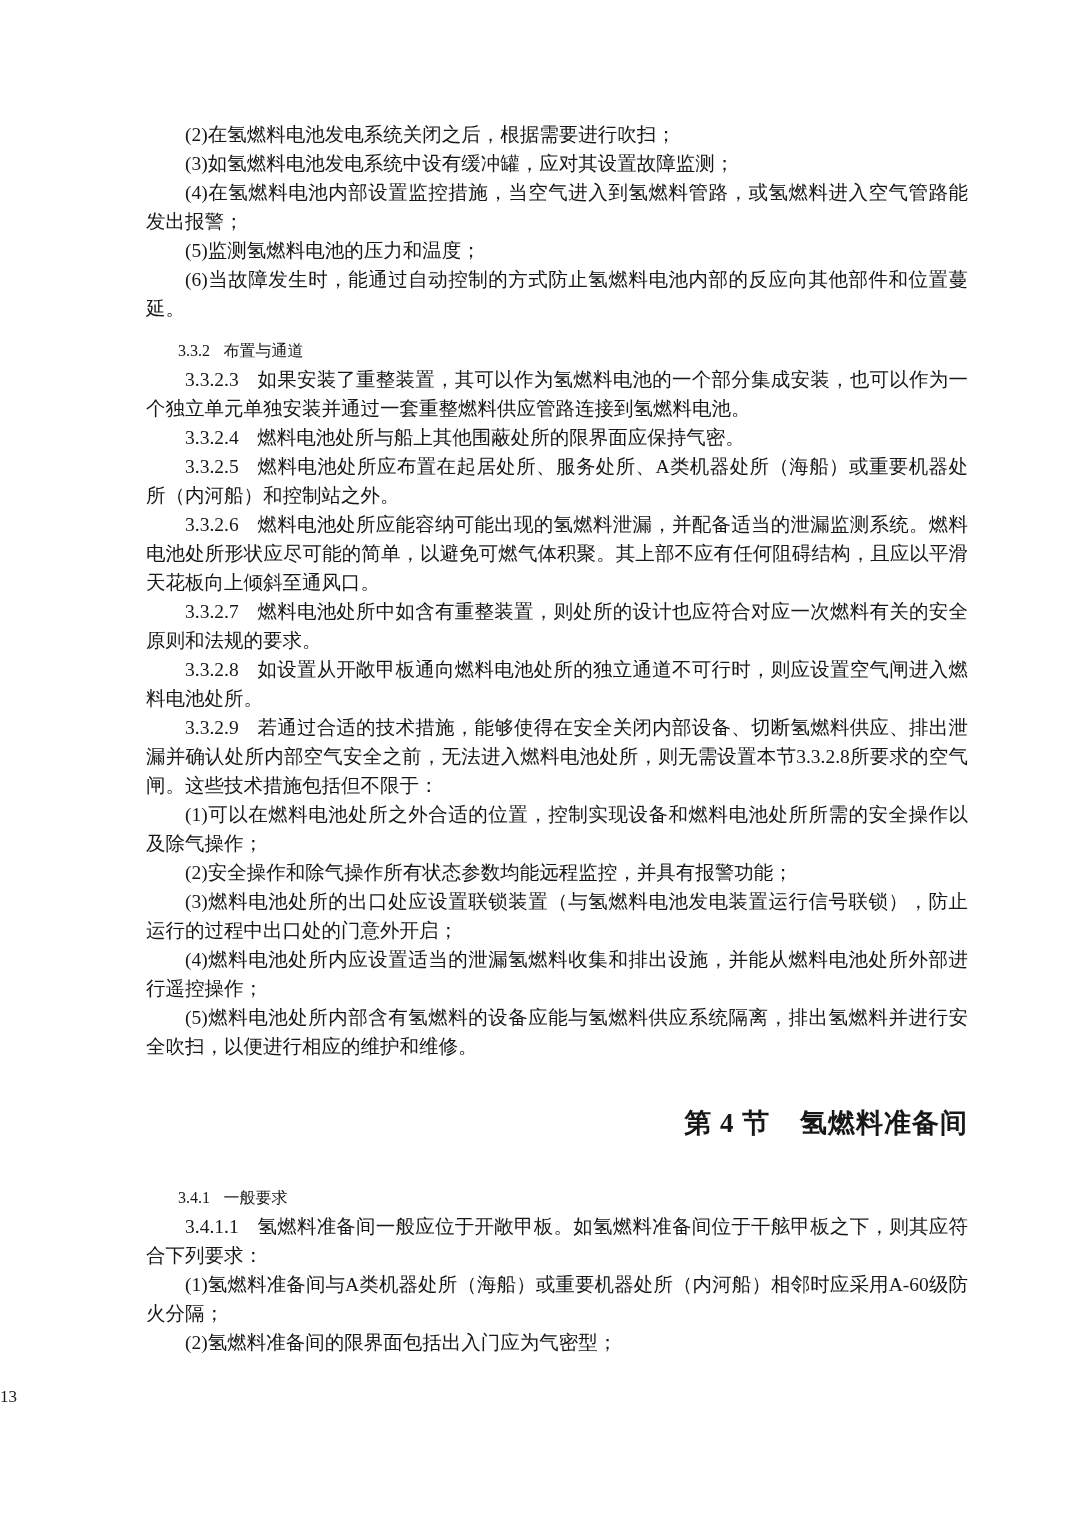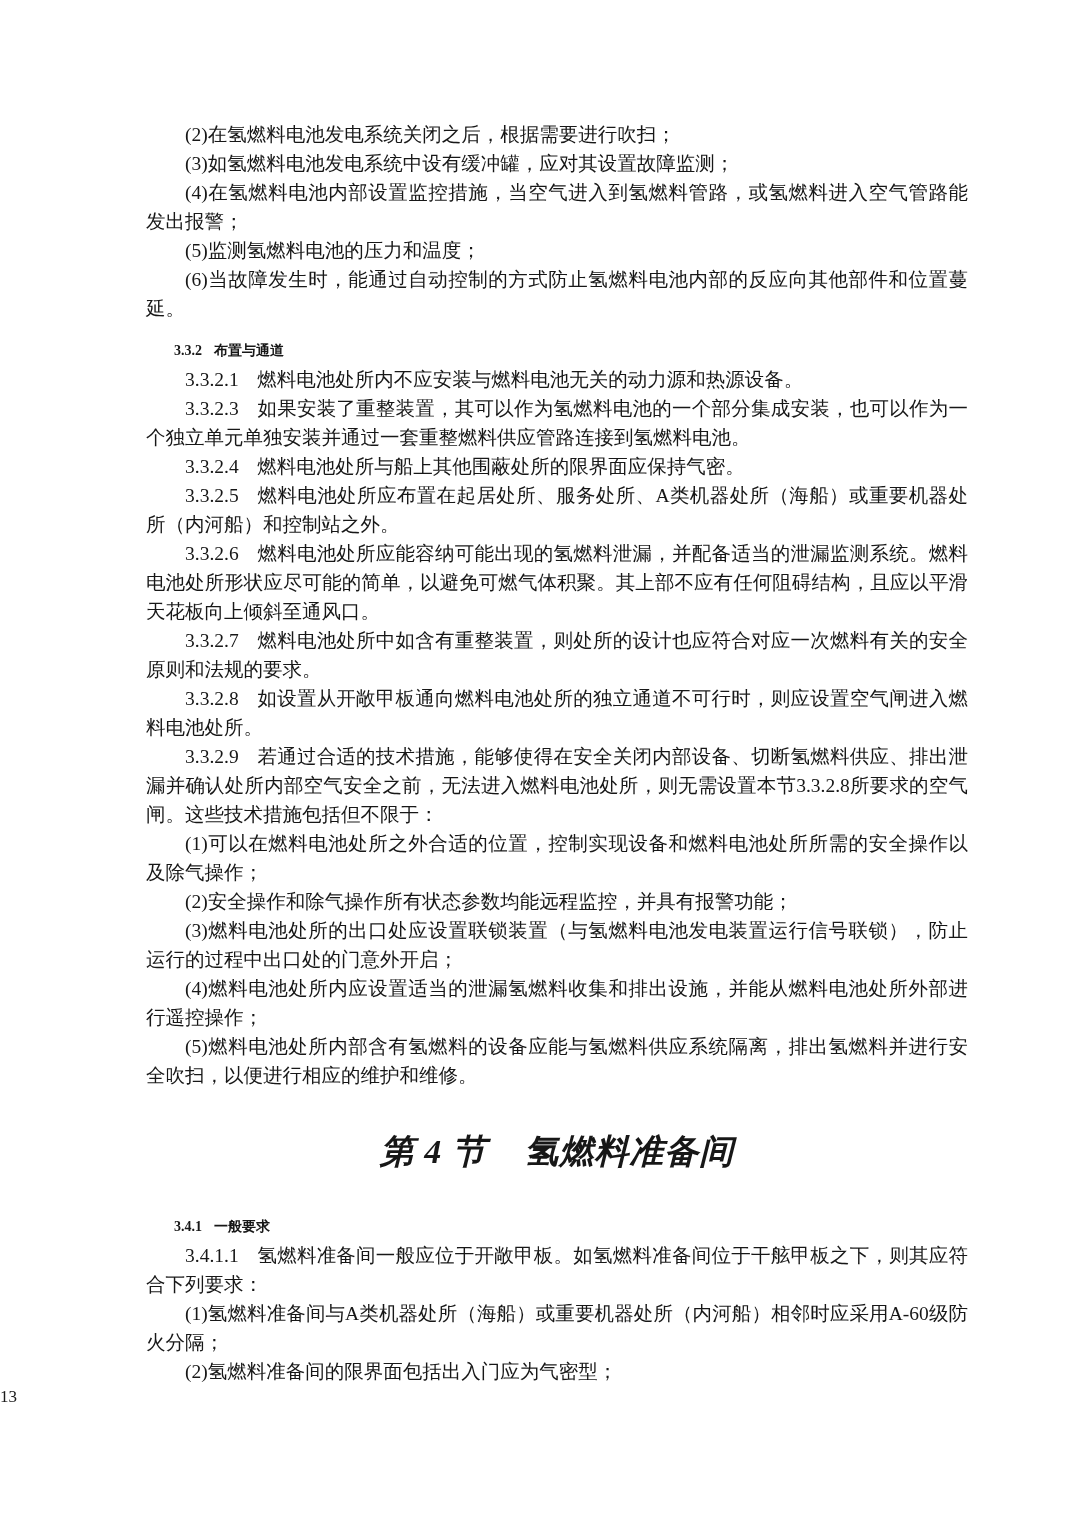--- a/index.html
+++ b/index.html
@@ -24,37 +24,36 @@
     margin: 0;
     text-indent: 2em;
     text-align: justify;
   }
   .clause .cnum {
     margin-right: 0.95em;
     white-space: nowrap;
   }
   h3.sub {
     margin: 13px 0 0 0;
-    font-size: 14px;
+    font-size: 16px;
     line-height: 29px;
-    font-weight: bold;
+    font-weight: normal;
     text-indent: 2em;
   }
   h3.sub .hnum {
     margin-right: 0.85em;
   }
   h2.chapter {
     margin: 42px 0 40px 0;
-    font-size: 34px;
+    font-size: 27px;
     line-height: 40px;
     font-weight: 600;
-    text-align: center;
+    text-align: right;
     text-indent: 0;
     letter-spacing: 1px;
-    font-style: italic;
   }
   h2.chapter .chgap {
     display: inline-block;
     width: 1.1em;
   }
   .footer {
     position: absolute;
     top: 1386px;
     left: 0;
     width: 1080px;
@@ -70,21 +69,20 @@
 <main class="page">
 
   <p class="item">(2)在氢燃料电池发电系统关闭之后，根据需要进行吹扫；</p>
   <p class="item">(3)如氢燃料电池发电系统中设有缓冲罐，应对其设置故障监测；</p>
   <p class="item">(4)在氢燃料电池内部设置监控措施，当空气进入到氢燃料管路，或氢燃料进入空气管路能发出报警；</p>
   <p class="item">(5)监测氢燃料电池的压力和温度；</p>
   <p class="item">(6)当故障发生时，能通过自动控制的方式防止氢燃料电池内部的反应向其他部件和位置蔓延。</p>
 
   <h3 class="sub"><span class="hnum">3.3.2</span><span>布置与通道</span></h3>
 
-  <p class="clause"><span class="cnum">3.3.2.1</span><span>燃料电池处所内不应安装与燃料电池无关的动力源和热源设备。</span></p>
   <p class="clause"><span class="cnum">3.3.2.3</span><span>如果安装了重整装置，其可以作为氢燃料电池的一个部分集成安装，也可以作为一个独立单元单独安装并通过一套重整燃料供应管路连接到氢燃料电池。</span></p>
   <p class="clause"><span class="cnum">3.3.2.4</span><span>燃料电池处所与船上其他围蔽处所的限界面应保持气密。</span></p>
   <p class="clause"><span class="cnum">3.3.2.5</span><span>燃料电池处所应布置在起居处所、服务处所、A类机器处所（海船）或重要机器处所（内河船）和控制站之外。</span></p>
   <p class="clause"><span class="cnum">3.3.2.6</span><span>燃料电池处所应能容纳可能出现的氢燃料泄漏，并配备适当的泄漏监测系统。燃料电池处所形状应尽可能的简单，以避免可燃气体积聚。其上部不应有任何阻碍结构，且应以平滑天花板向上倾斜至通风口。</span></p>
   <p class="clause"><span class="cnum">3.3.2.7</span><span>燃料电池处所中如含有重整装置，则处所的设计也应符合对应一次燃料有关的安全原则和法规的要求。</span></p>
   <p class="clause"><span class="cnum">3.3.2.8</span><span>如设置从开敞甲板通向燃料电池处所的独立通道不可行时，则应设置空气闸进入燃料电池处所。</span></p>
   <p class="clause"><span class="cnum">3.3.2.9</span><span>若通过合适的技术措施，能够使得在安全关闭内部设备、切断氢燃料供应、排出泄漏并确认处所内部空气安全之前，无法进入燃料电池处所，则无需设置本节3.3.2.8所要求的空气闸。这些技术措施包括但不限于：</span></p>
 
   <p class="item">(1)可以在燃料电池处所之外合适的位置，控制实现设备和燃料电池处所所需的安全操作以及除气操作；</p>
   <p class="item">(2)安全操作和除气操作所有状态参数均能远程监控，并具有报警功能；</p>

